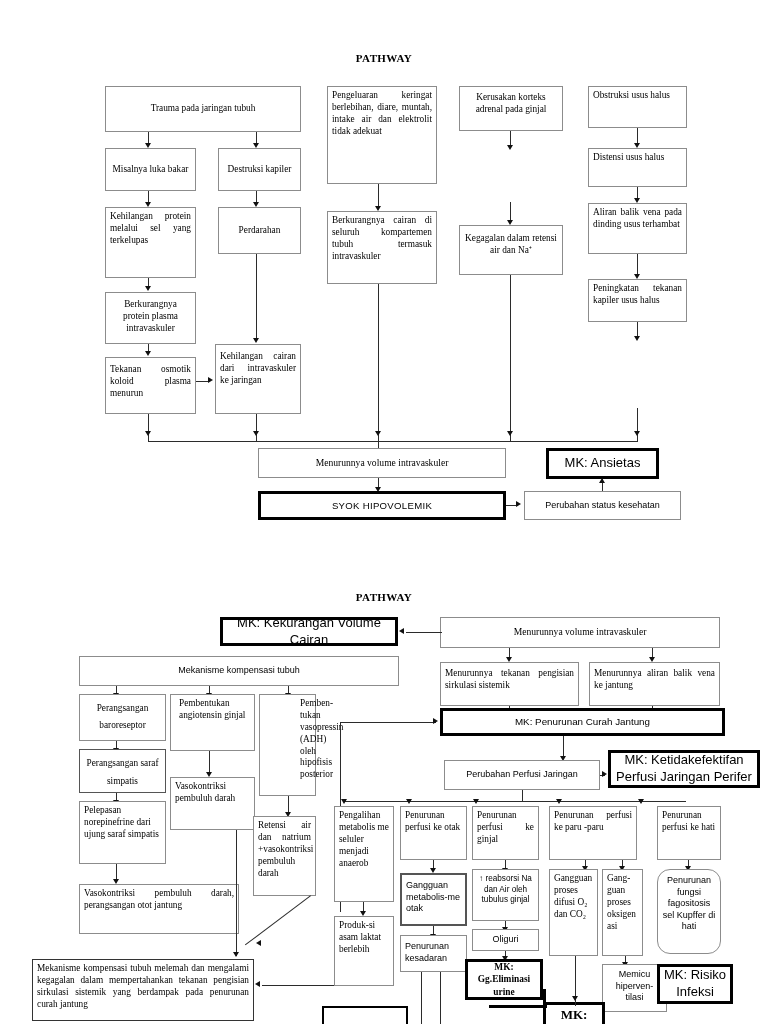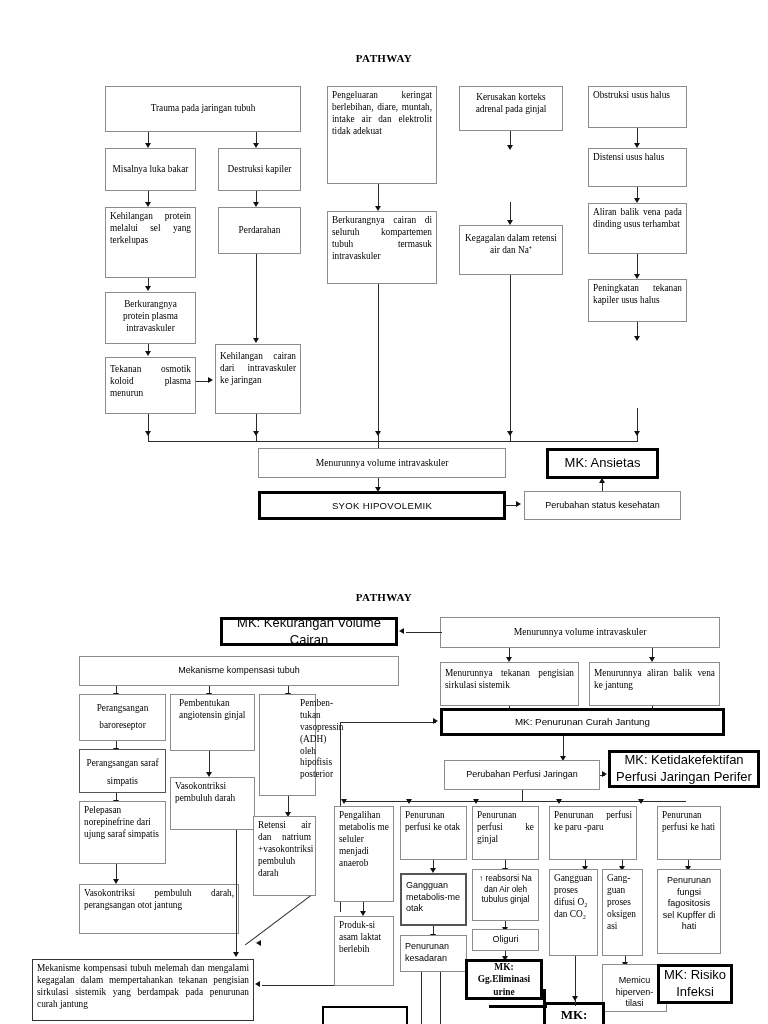--- a/index.html
+++ b/index.html
@@ -265,41 +265,41 @@
 
   <div class="ln vl" style="left:585px;top:860px;height:9px;"></div>
   <div class="arr dn" style="left:582px;top:866px;"></div>
   <div class="bx vtop" style="left:549px;top:869px;width:49px;height:87px;">Gangguan proses difusi O₂ dan CO₂</div>
   <div class="ln vl" style="left:622px;top:860px;height:9px;"></div>
   <div class="arr dn" style="left:619px;top:866px;"></div>
   <div class="bx vtop" style="left:602px;top:869px;width:41px;height:87px;">Gang-guan proses oksigen asi</div>
 
   <div class="ln vl" style="left:688px;top:860px;height:9px;"></div>
   <div class="arr dn" style="left:685px;top:866px;"></div>
-  <div class="bx ctr vtop sans" style="left:657px;top:869px;width:64px;height:85px;padding-top:5px;">Penurunan fungsi fagositosis sel Kupffer di hati</div>
+  <div class="bx ctr vtop sans" style="left:657px;top:869px;width:64px;height:85px;padding-top:5px;border-radius:13px;">Penurunan fungsi fagositosis sel Kupffer di hati</div>
 
   <div class="ln vl" style="left:363px;top:902px;height:11px;"></div>
   <div class="arr dn" style="left:360px;top:911px;"></div>
   <div class="bx vtop" style="left:334px;top:916px;width:60px;height:70px;">Produk-si asam laktat berlebih</div>
 
   <div class="ln vl" style="left:433px;top:926px;height:10px;"></div>
   <div class="arr dn" style="left:430px;top:934px;"></div>
   <div class="bx vtop sans" style="left:400px;top:935px;width:67px;height:37px;padding-top:5px;">Penurunan kesadaran</div>
 
   <div class="ln vl" style="left:505px;top:921px;height:9px;"></div>
   <div class="arr dn" style="left:502px;top:927px;"></div>
   <div class="bx ctr vmid sans" style="left:472px;top:929px;width:67px;height:22px;">Oliguri</div>
   <div class="ln vl" style="left:505px;top:951px;height:8px;"></div>
   <div class="arr dn" style="left:502px;top:956px;"></div>
 
   <div class="mk bold" style="left:465px;top:959px;width:78px;height:41px;font-size:9.4px;">MK: Gg.Eliminasi urine</div>
 
   <div class="ln vl" style="left:625px;top:956px;height:9px;"></div>
   <div class="arr dn" style="left:622px;top:962px;"></div>
-  <div class="bx ctr vtop sans" style="left:602px;top:964px;width:65px;height:48px;padding-top:10px;">Memicu hiperven-tilasi</div>
+  <div class="bx ctr vtop sans" style="left:602px;top:964px;width:65px;height:48px;padding-top:4px;">Memicu hiperven-tilasi</div>
 
   <div class="mk" style="left:657px;top:964px;width:76px;height:40px;">MK: Risiko Infeksi</div>
 
   <div class="mk bold" style="left:543px;top:1002px;width:62px;height:34px;align-items:flex-start;padding-top:2px;">MK:</div>
   <div class="ln vl thick2" style="left:543px;top:989px;height:18px;background:#000;width:3px;"></div>
   <div class="ln hl thick2" style="left:489px;top:1005px;width:58px;background:#000;height:3px;"></div>
   <div class="ln vl" style="left:575px;top:956px;height:50px;"></div>
   <div class="arr dn" style="left:572px;top:996px;"></div>
 
   <div class="bx ctr vtop dark" style="left:322px;top:1006px;width:86px;height:24px;border-width:2px;border-color:#000;"></div>

